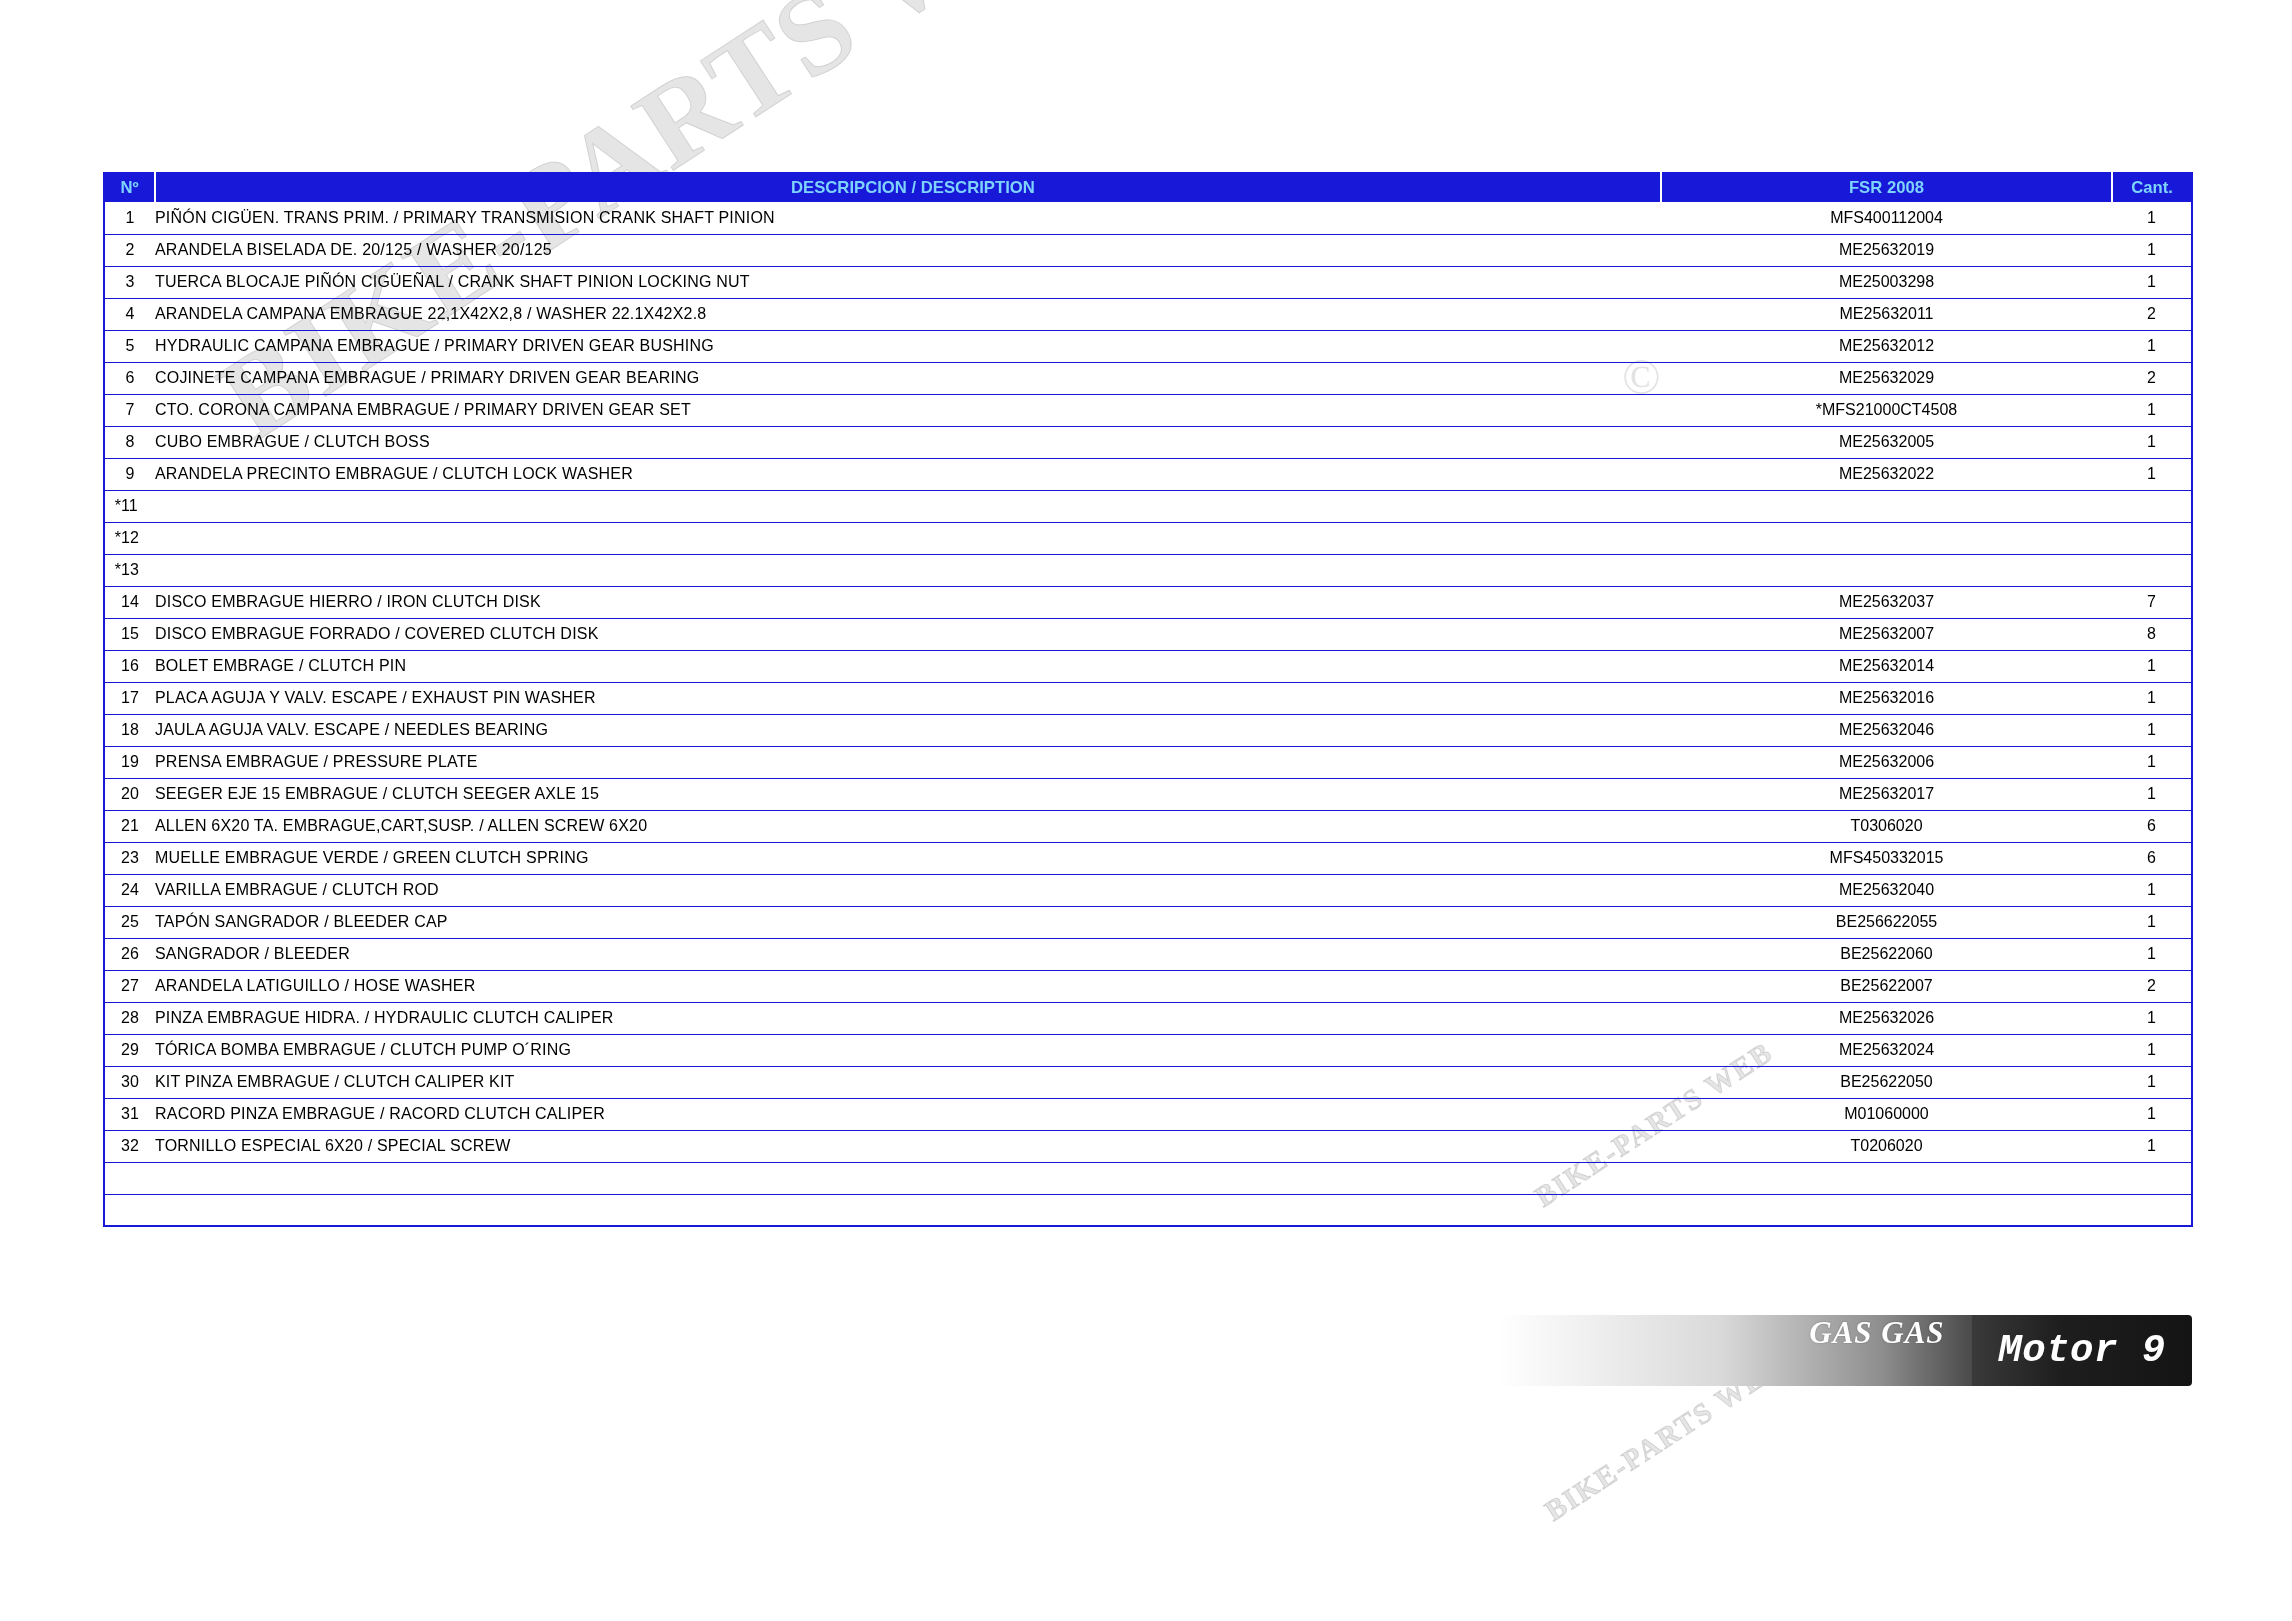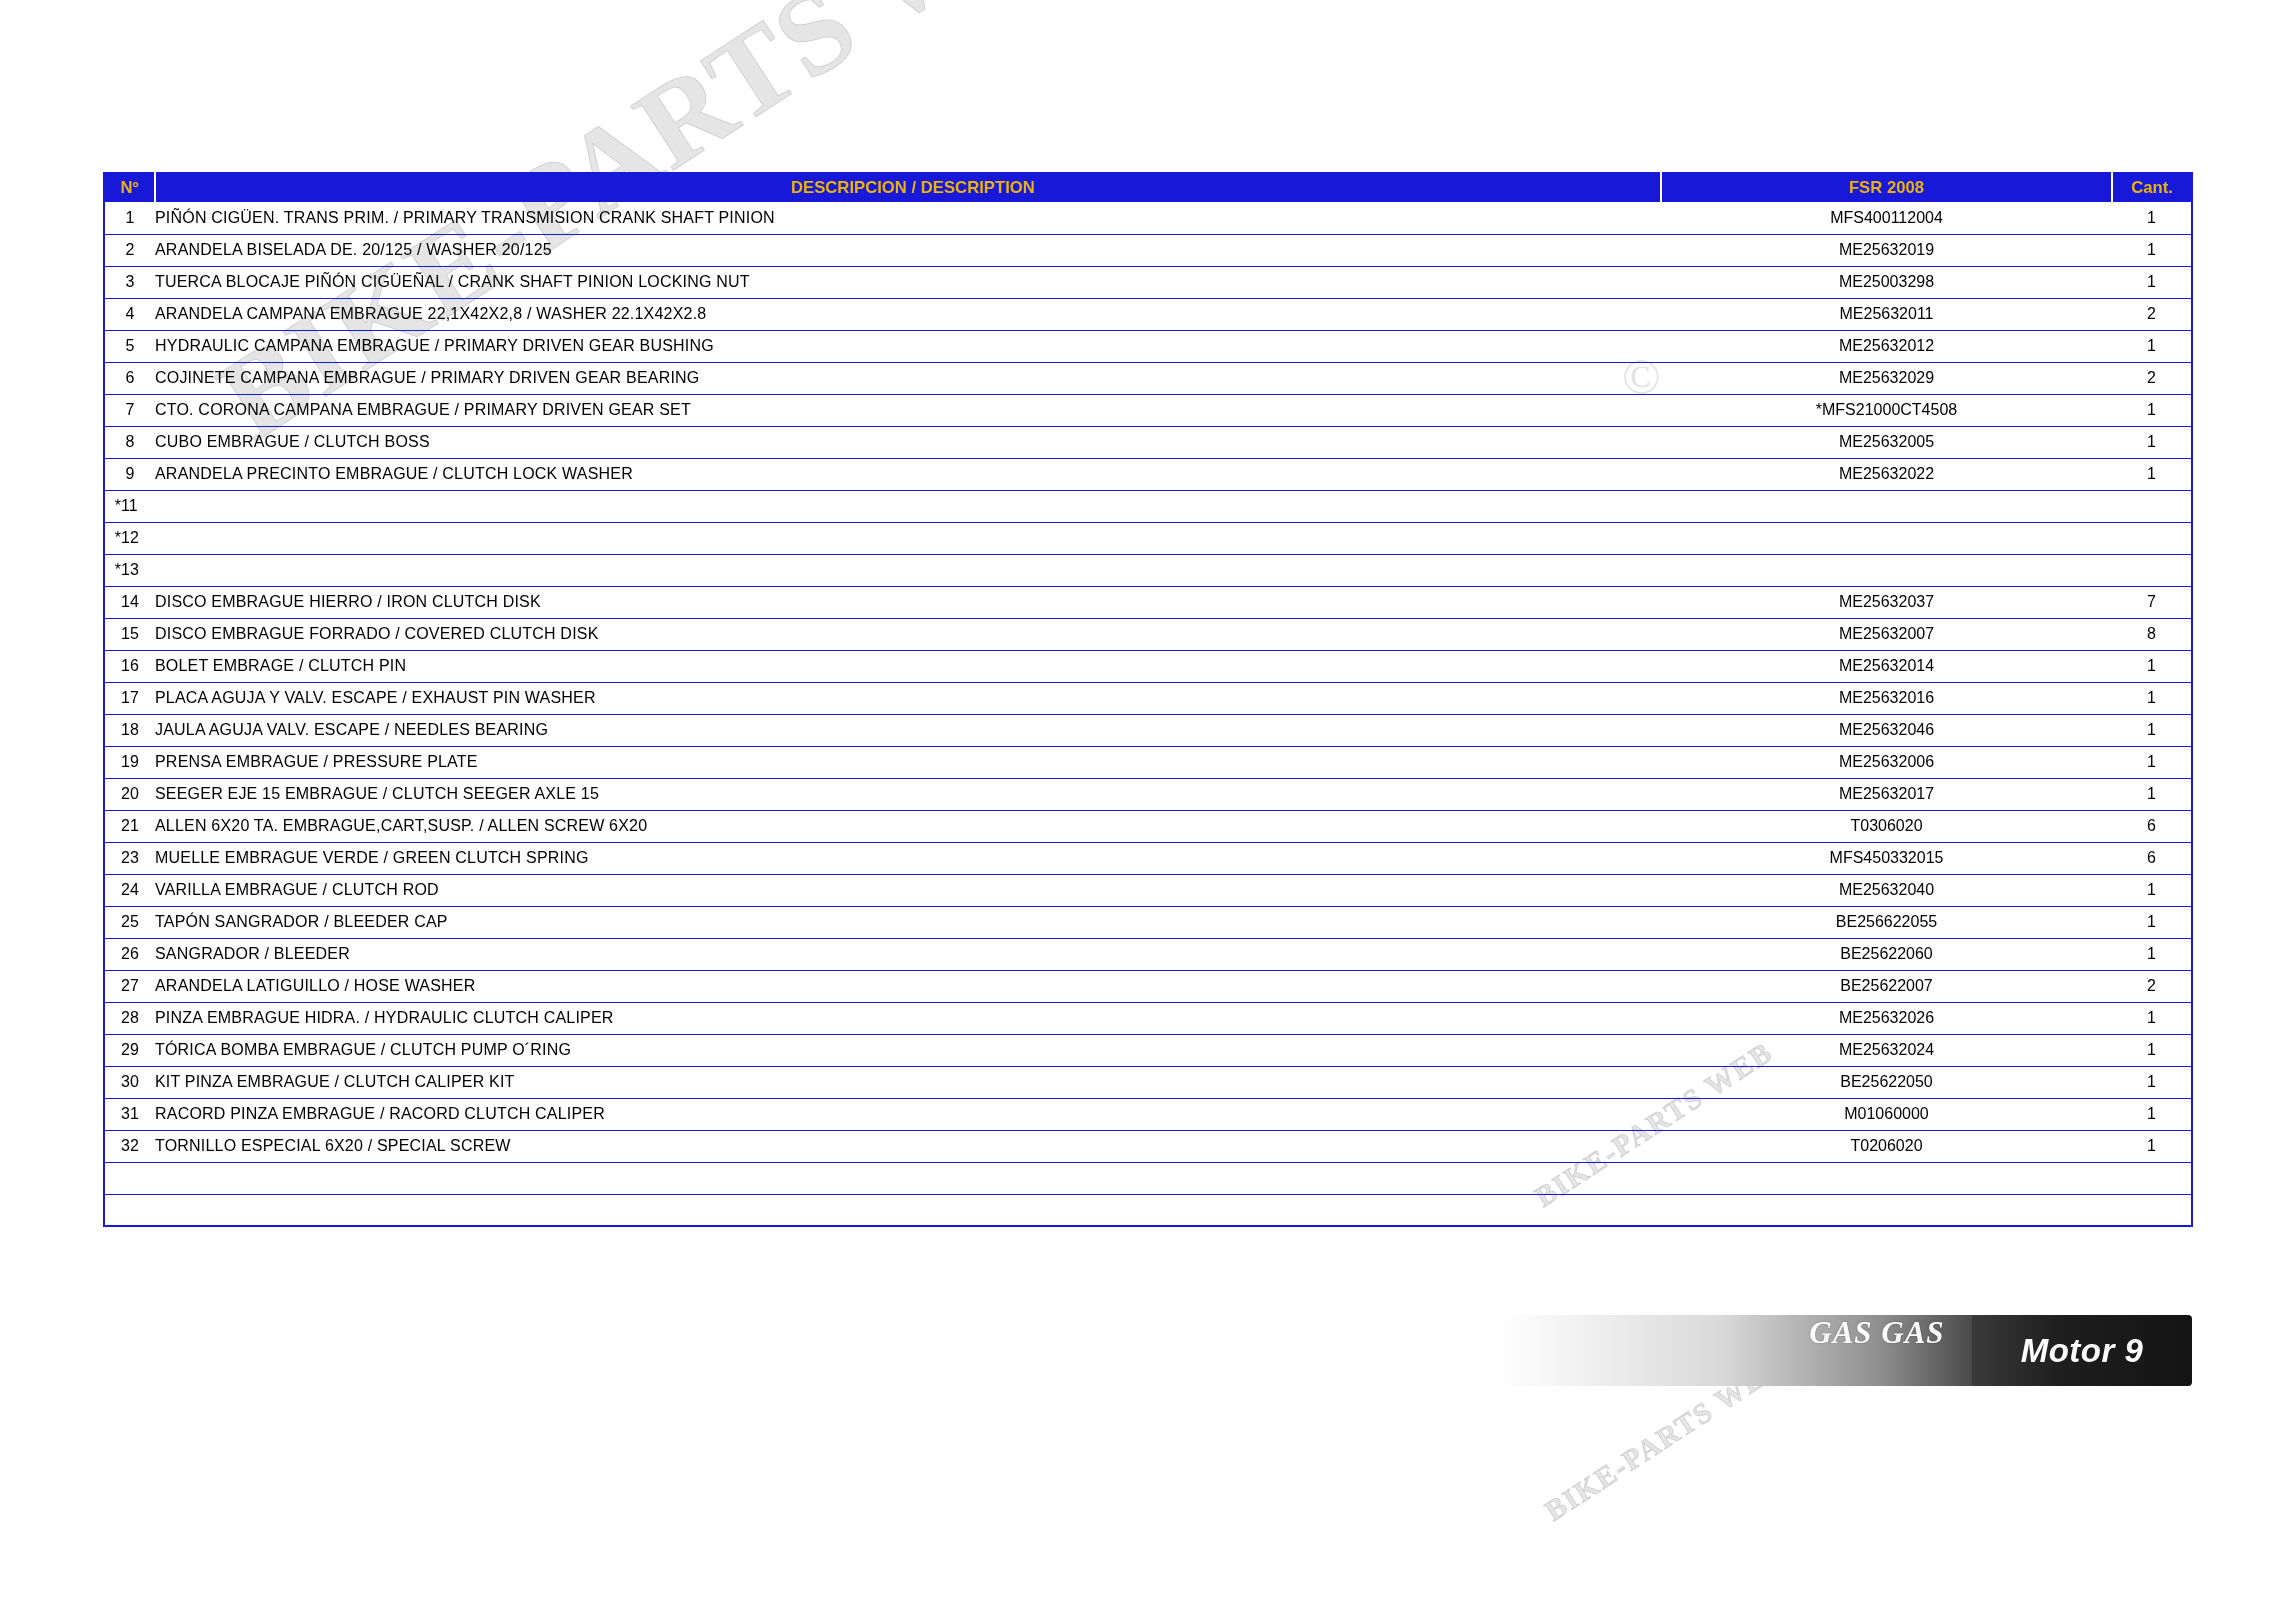--- a/index.html
+++ b/index.html
@@ -69,21 +69,21 @@
   }
   table.parts {
     width: 100%;
     border-collapse: collapse;
     border: 2.9px solid #1818d8;
     background: transparent;
     table-layout: fixed;
   }
   table.parts thead th {
     background: #1818d8;
-    color: #eab308;
+    color: #7dd3fc;
     font-size: 16.7px;
     font-weight: bold;
     height: 29px;
     padding: 0;
     border: none;
   }
   .th-no { width: 51px; text-align: center; }
   .th-desc { text-align: center; padding-left: 9.8px !important; border-left: 2px solid #ffffff !important; }
   .th-ref { width: 451px; text-align: center; border-left: 2px solid #ffffff !important; }
   .th-cant { width: 80px; text-align: center; border-left: 2px solid #ffffff !important; }
@@ -135,24 +135,24 @@
   .fb-right {
     flex: 1 1 auto;
     background: linear-gradient(to right, #3a3a3a 0%, #1e1e1e 40%, #141414 100%);
     display: flex;
     align-items: center;
     justify-content: center;
     border-top-right-radius: 3.9px;
     border-bottom-right-radius: 3.9px;
   }
   .fb-title {
-    font-family: Liberation Sans, sans-serif;
+    font-family: Liberation Mono, monospace;
     font-style: italic;
     font-weight: bold;
-    font-size: 33px;
+    font-size: 39px;
     color: #ffffff;
     letter-spacing: 0.5px;
   }
 </style>
 </head>
 <body>
 
 <div class="wm wm-main">BIKE-PARTS WEB</div>
 <div class="wm-c">©</div>
 <div class="wm wm-small-1">BIKE-PARTS WEB</div>

